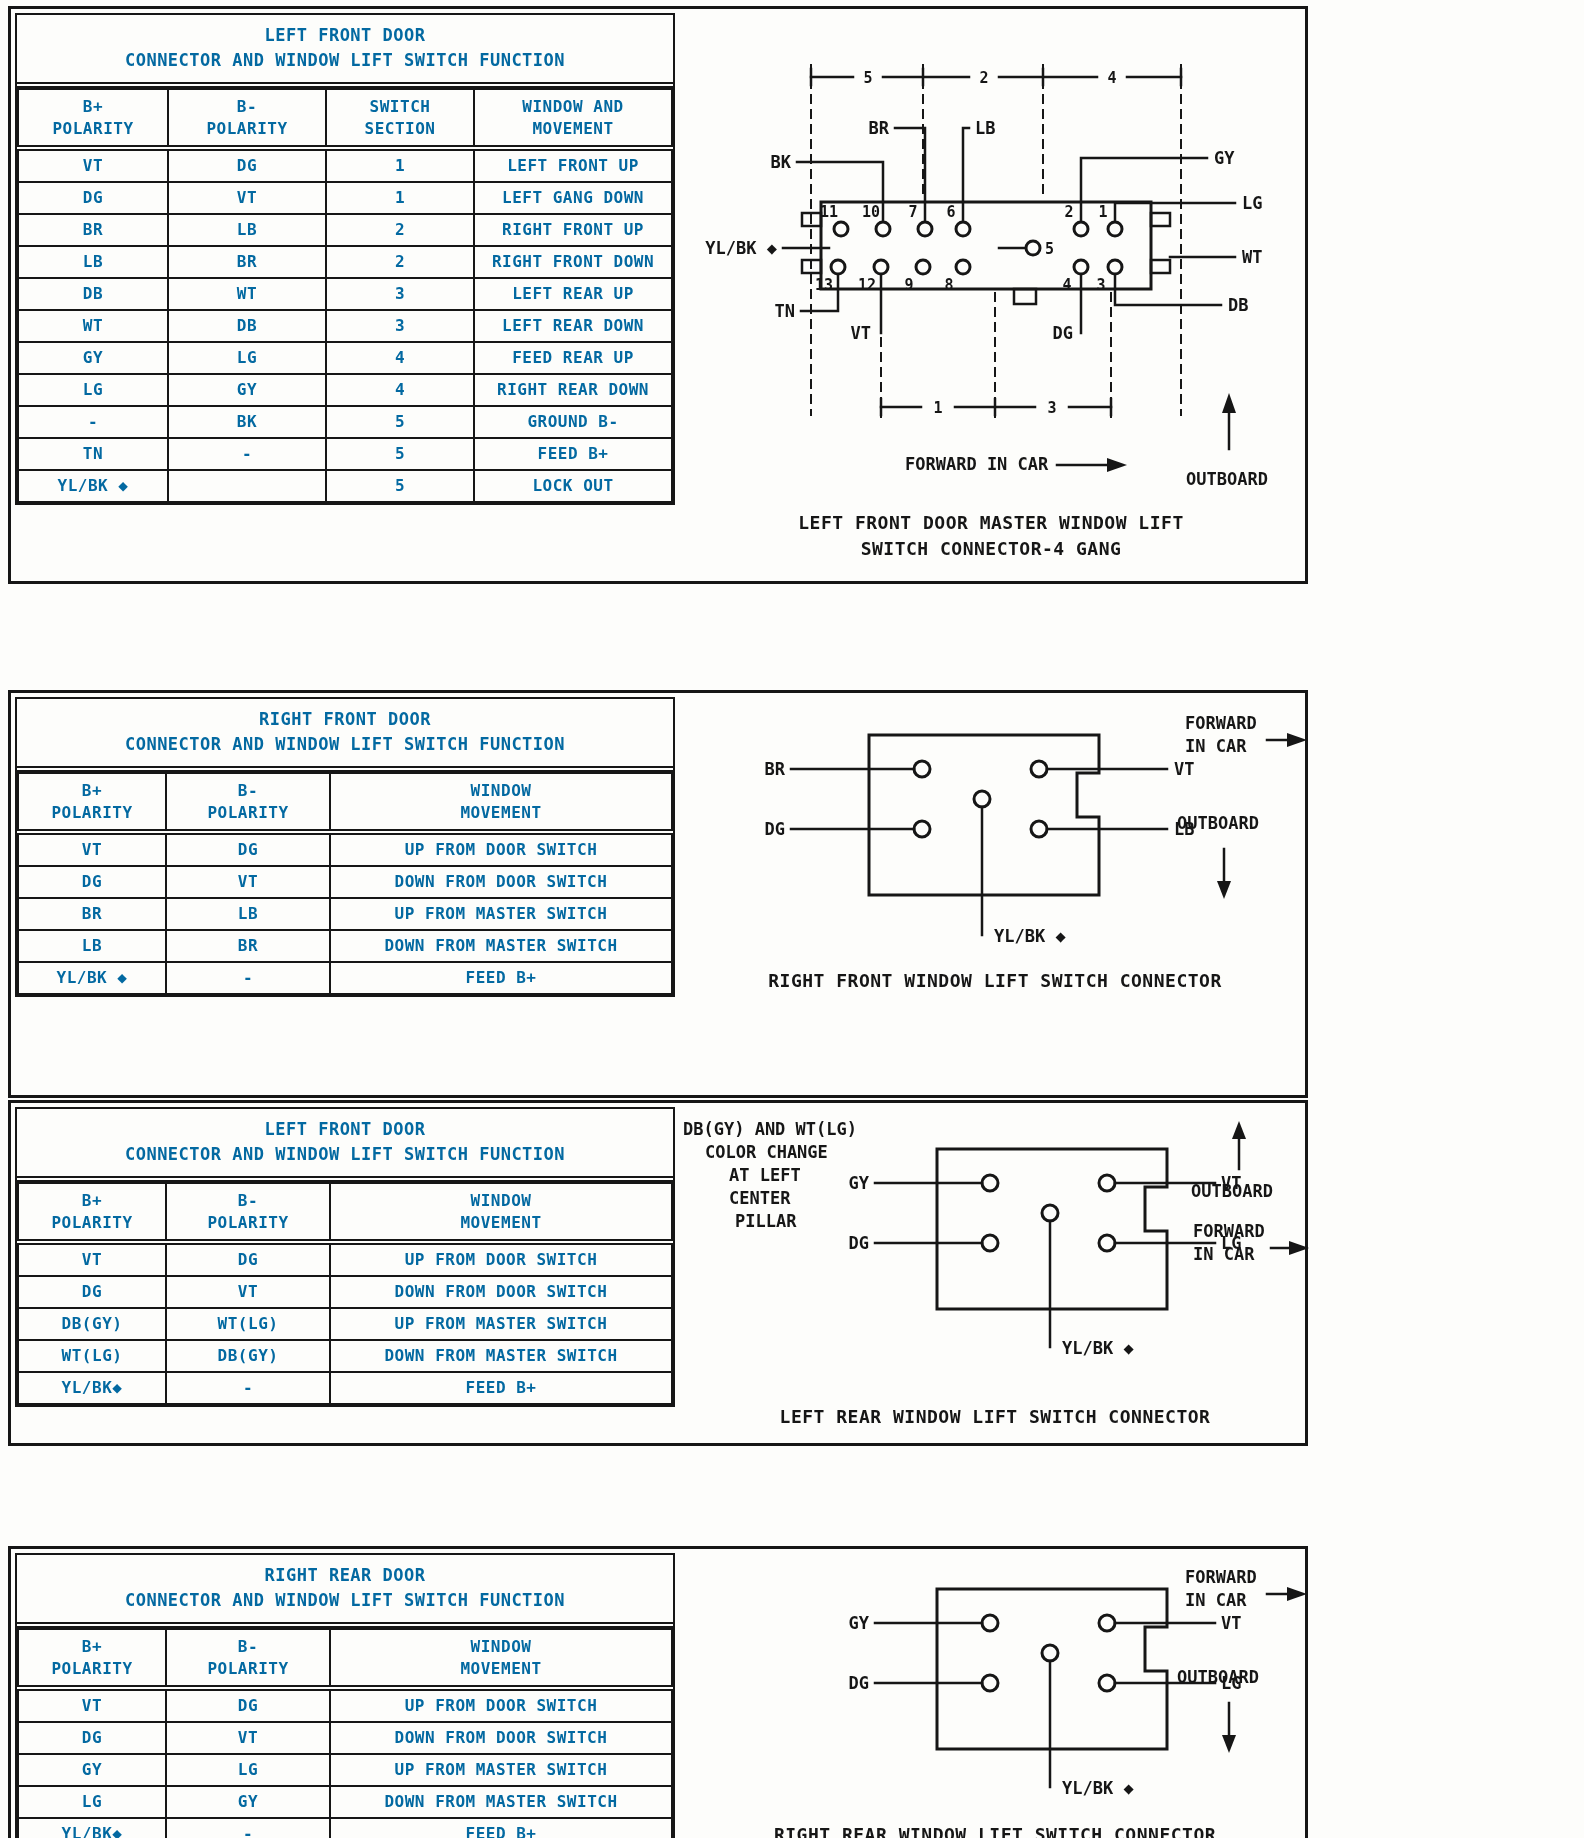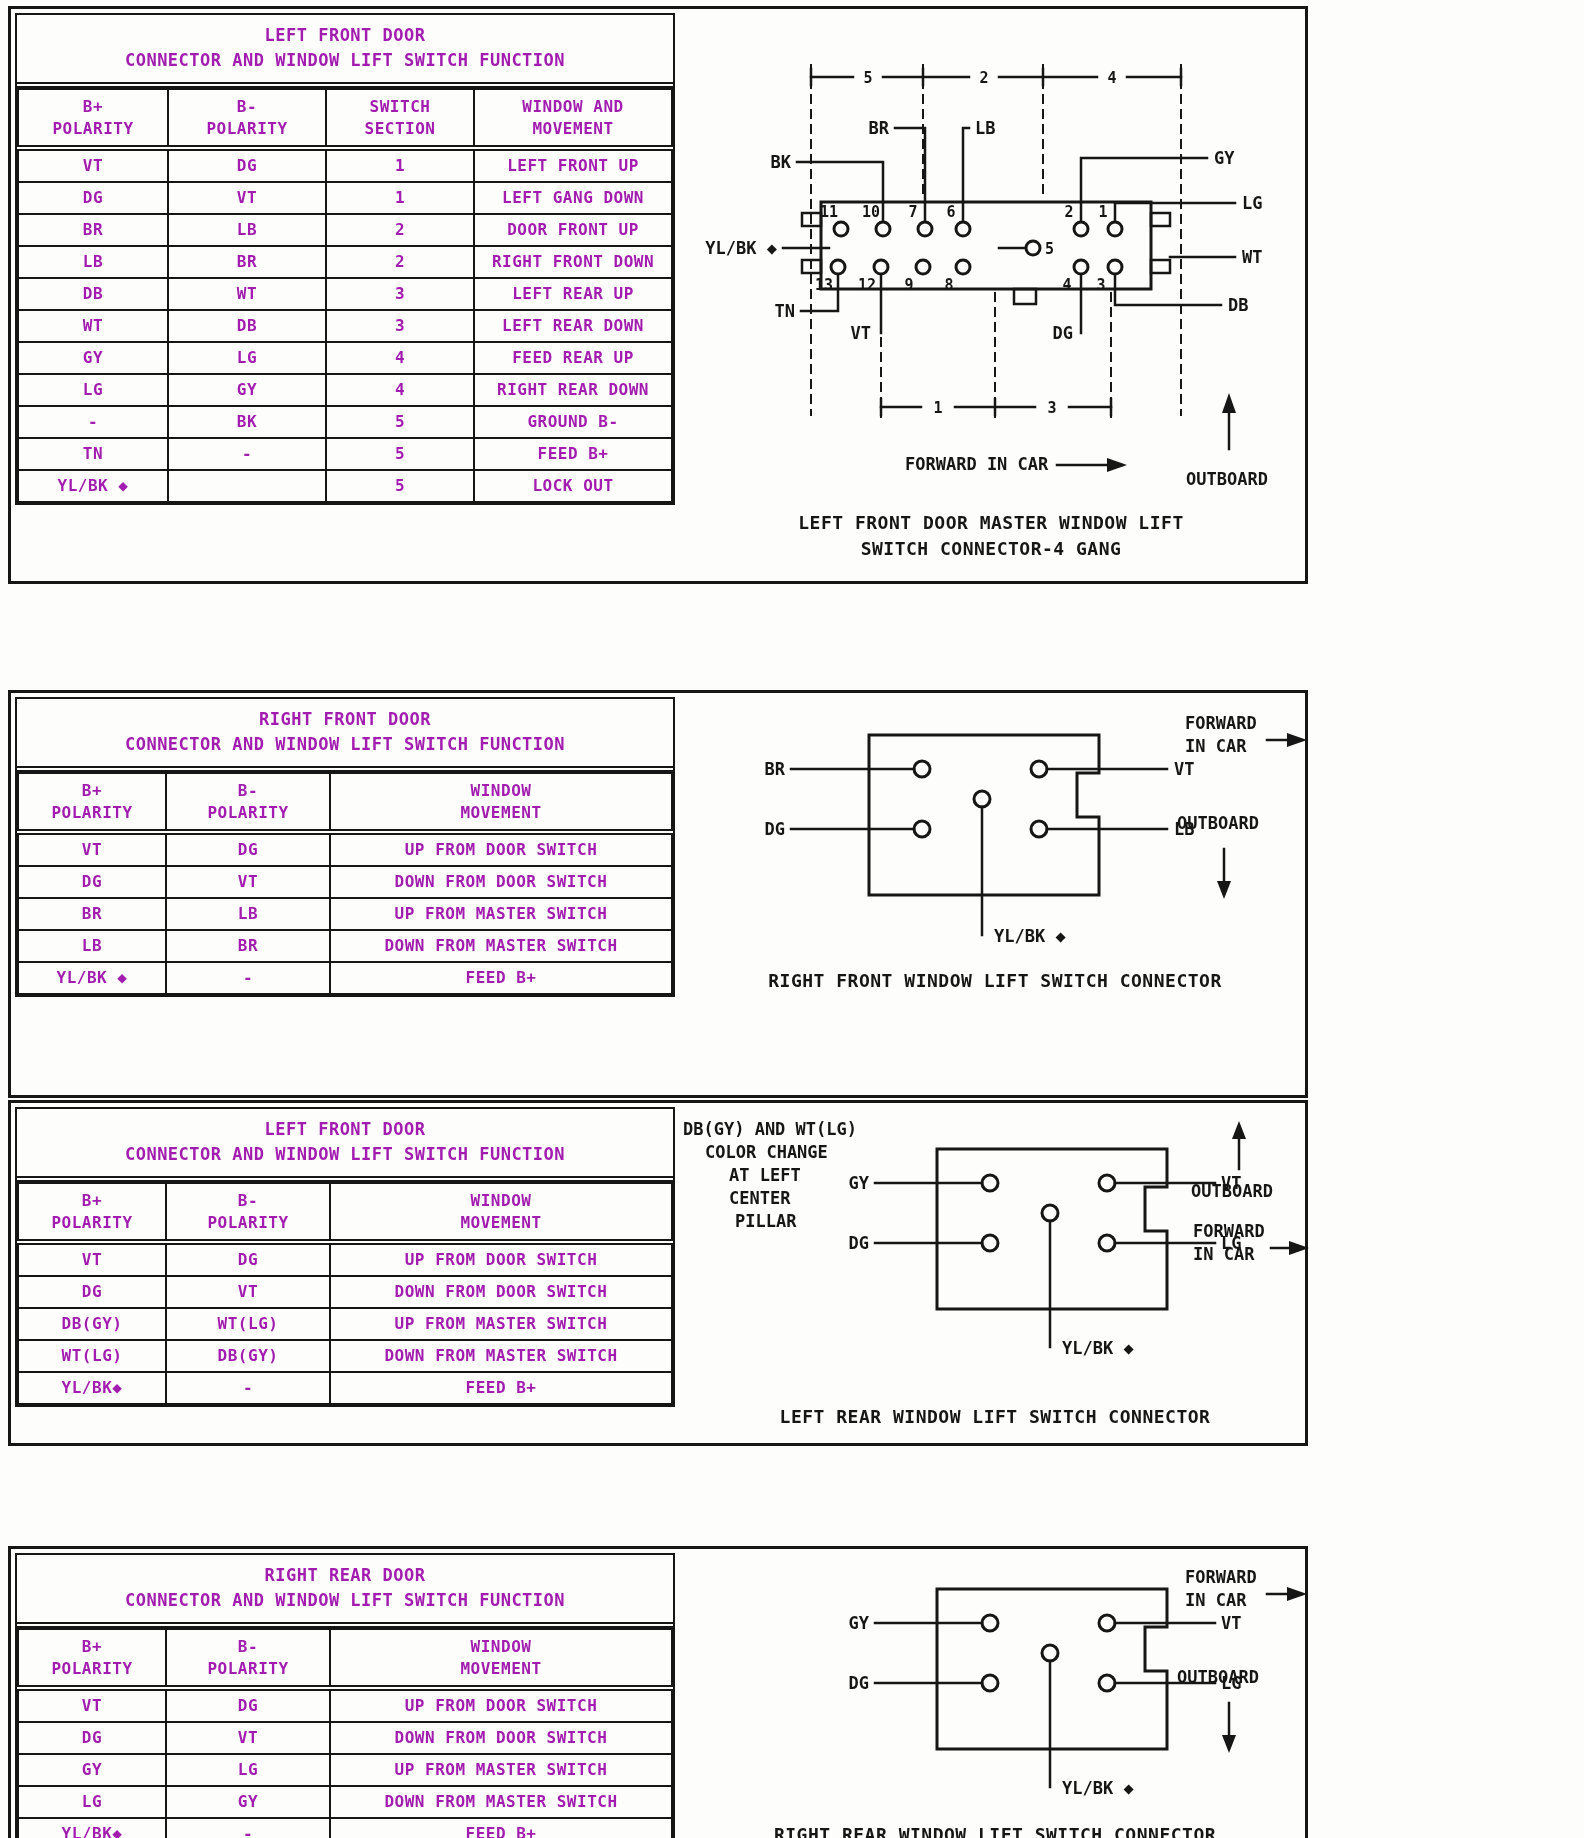--- a/index.html
+++ b/index.html
@@ -1,19 +1,19 @@
 <!DOCTYPE html>
 <html><head>
 <meta charset="utf-8">
 <style>
   * { margin:0; padding:0; box-sizing:border-box; }
   html,body { background:#ffffff; }
   .page {
     position:relative; width:1584px; height:1838px; background:#fdfdfb;
-    font-family:"DejaVu Sans Mono", monospace; font-weight:bold; color:#a21caf;
+    font-family:"DejaVu Sans Mono", monospace; font-weight:bold; color:#0369a1;
     overflow:hidden;
   }
   .panel { position:absolute; left:8px; width:1300px; border:3px solid #161616; background:#fdfdfb; }
   .panel1 { top:6px;    height:578px; }
   .panel2 { top:690px;  height:408px; }
   .panel3 { top:1100px; height:346px; }
   .panel4 { top:1515px; height:320px;margin-top:31px; }
 
   .tablebox { position:absolute; left:4px; top:4px; width:660px; border:2px solid #161616; background:#fdfdfb; }
   .tabletitle { text-align:center; padding:8px 4px 10px; border-bottom:6px double #161616; font-size:17px; line-height:1.45; letter-spacing:.5px; }
@@ -78,21 +78,21 @@
             <tr>
               <td>DG</td>
               <td>VT</td>
               <td>1</td>
               <td>LEFT GANG DOWN</td>
             </tr>
             <tr>
               <td>BR</td>
               <td>LB</td>
               <td>2</td>
-              <td>DOOR FRONT UP</td>
+              <td>RIGHT FRONT UP</td>
             </tr>
             <tr>
               <td>LB</td>
               <td>BR</td>
               <td>2</td>
               <td>RIGHT FRONT DOWN</td>
             </tr>
             <tr>
               <td>DB</td>
               <td>WT</td>

